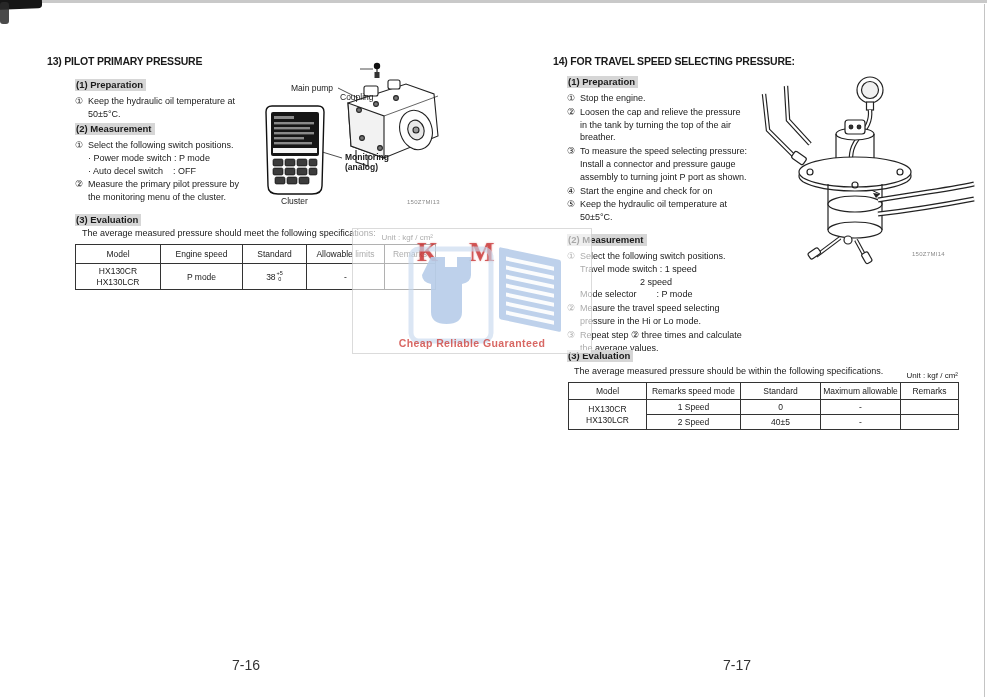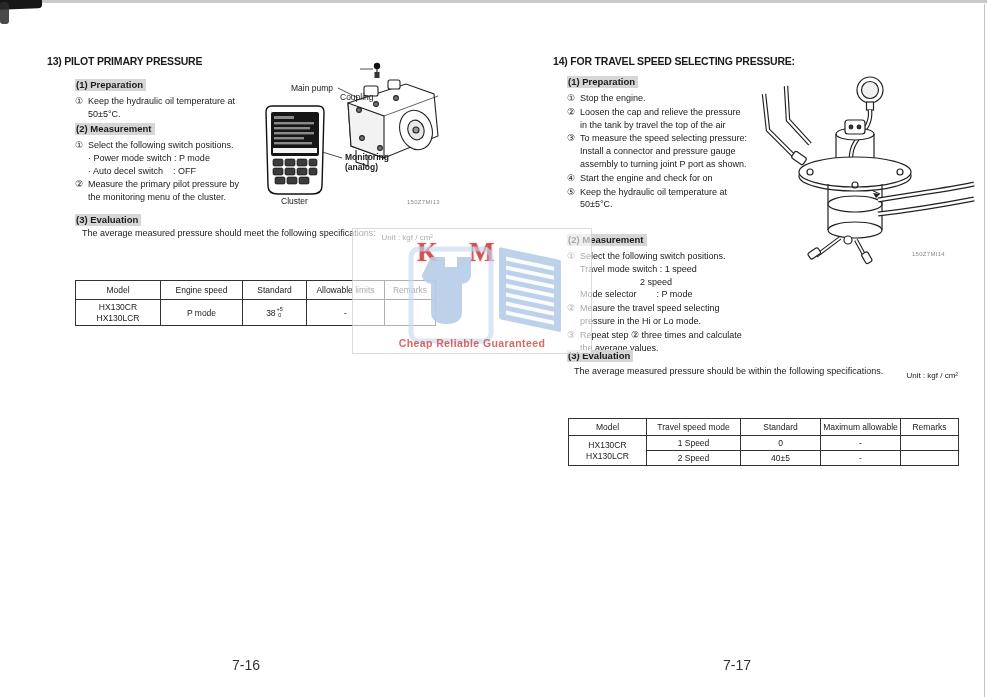--- a/index.html
+++ b/index.html
@@ -21,21 +21,21 @@
   .step{display:flex;margin-bottom:1px;}
   .step .num{width:13px;flex:none;font-size:9px;line-height:12.8px;}
   .step .lines{flex:1;}
   .pre{white-space:pre;}
   .indent60{padding-left:60px;}
   .unit-label{font-size:8px;text-align:right;}
   .footer{font-size:14px;color:#333;}
   .fig-code{font-size:6px;color:#8a8a8a;letter-spacing:.3px;}
 
   
-  table.spec{border-collapse:collapse;table-layout:fixed;margin-top:36px;}
+  table.spec{border-collapse:collapse;table-layout:fixed;}
   table.spec th,table.spec td{
     border:1px solid #333;font-size:8.5px;font-weight:normal;text-align:center;
     padding:1px 2px;overflow:hidden;
   }
   table.spec th{font-weight:normal;}
   td.model-cell{text-align:left;padding-left:7px;line-height:11px;}
   .tolwrap{display:inline-flex;align-items:center;}
   .tol{display:inline-flex;flex-direction:column;font-size:5.5px;line-height:5.5px;margin-left:1px;}
   .tol i{font-style:normal;}
 
@@ -209,21 +209,22 @@
     <div class="step">
       <div class="num">①</div>
       <div class="lines body-txt">
         <div>Stop the engine.</div>
       </div>
     </div>
     <div class="step">
       <div class="num">②</div>
       <div class="lines body-txt">
         <div>Loosen the cap and relieve the pressure</div>
-        <div>in the tank by travel the top of the air</div>
+        <div>in the tank by turning the top of the air</div>
+        <div>breather.</div>
       </div>
     </div>
     <div class="step">
       <div class="num">③</div>
       <div class="lines body-txt">
         <div>To measure the speed selecting pressure:</div>
         <div>Install a connector and pressure gauge</div>
         <div>assembly to turning joint P port as shown.</div>
       </div>
     </div>
@@ -281,21 +282,21 @@
   <colgroup>
       <col style="width:78px">
       <col style="width:94px">
       <col style="width:80px">
       <col style="width:80px">
       <col style="width:58px">
     </colgroup>
   <tbody>
       <tr style="height:17px;">
     <th>Model</th>
-    <th>Travel speed mode</th>
+    <th>Remarks speed mode</th>
     <th>Standard</th>
     <th>Maximum allowable</th>
     <th>Remarks</th>
   </tr>
   <tr style="height:15px;">
     <td class="model-cell" rowspan="2">
       <div>HX130CR</div>
       <div>HX130LCR</div>
     </td>
     <td>1 Speed</td>

